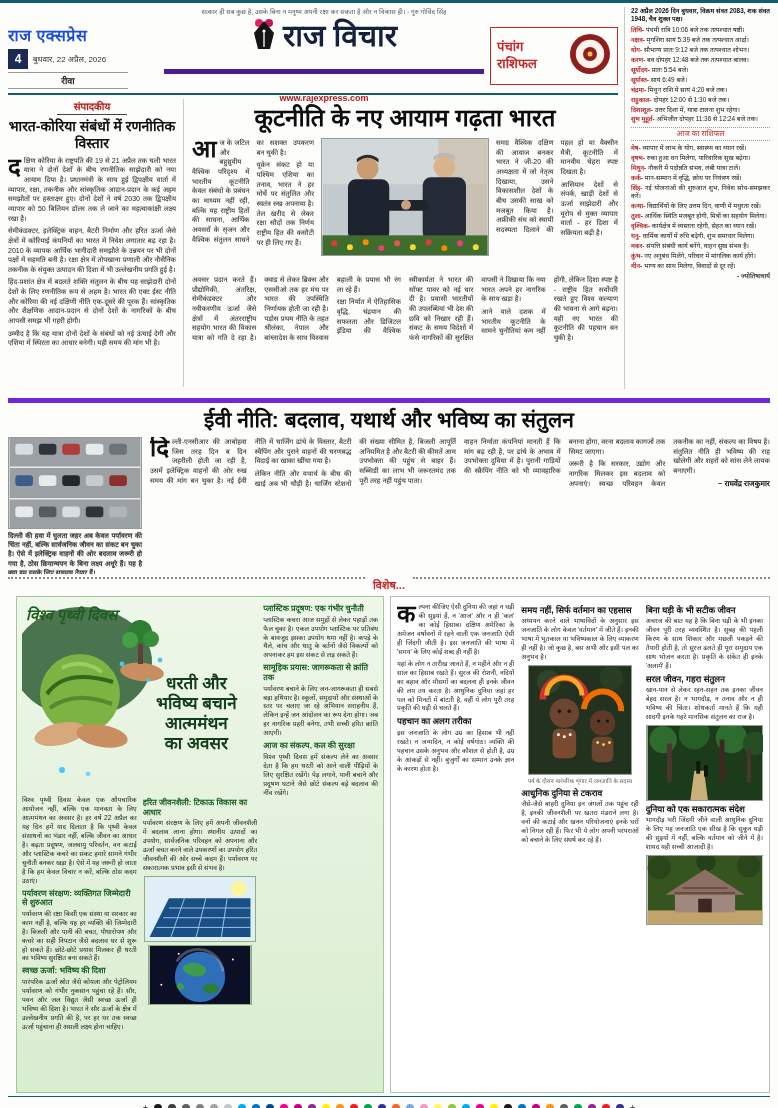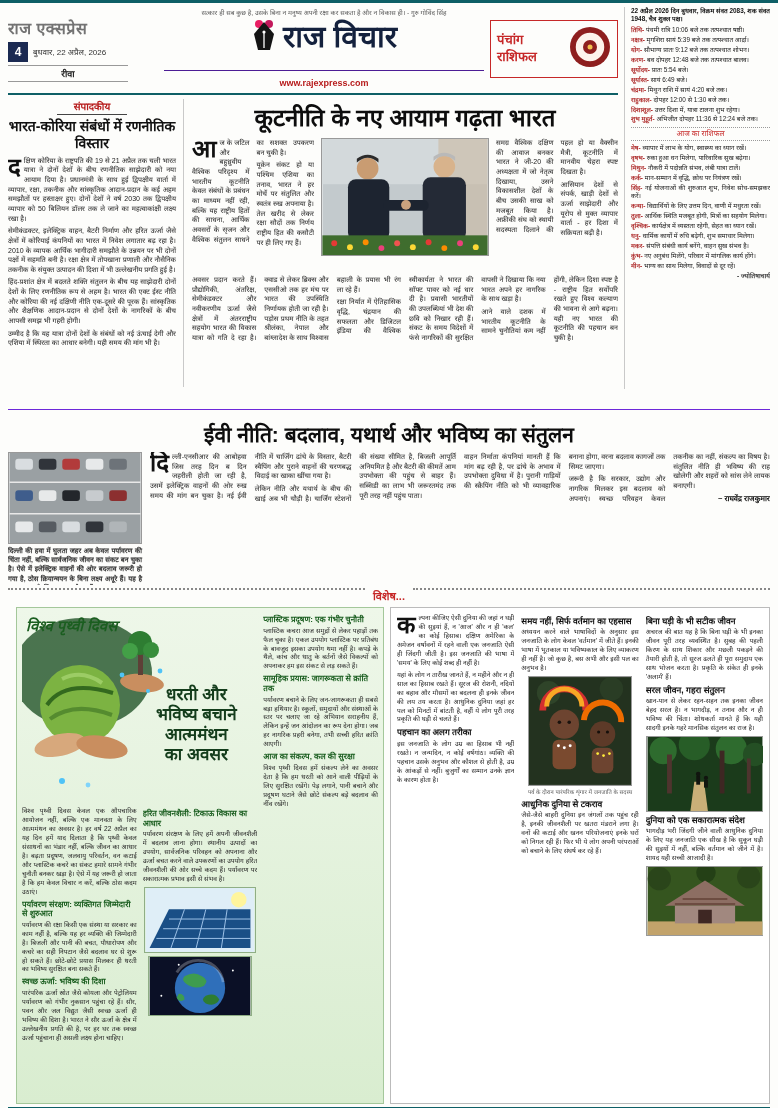--- a/index.html
+++ b/index.html
@@ -6,30 +6,30 @@
   html,body { background:#e8e8e4; }
   body { font-family: "Liberation Sans", sans-serif; color:#222; }
   .page { width:778px; height:1108px; background:#fdfdfb; margin:0 auto; padding:4px 8px 0; overflow:hidden; border-top:3px solid #0e5f66; position:relative; }
 
   
   .upper { display:grid; grid-template-columns: 1fr 146px; gap:6px; height:382px; overflow:hidden; }
   .upper-left { overflow:hidden; }
 
   
   .masthead { display:grid; grid-template-columns:150px 1fr 128px; gap:6px; height:84px; align-items:center; }
-  .brand { color:#737373; font-weight:bold; font-size:16px; letter-spacing:.5px; }
+  .brand { color:#1d4ed8; font-weight:bold; font-size:16px; letter-spacing:.5px; }
   .mast-meta { display:flex; align-items:center; gap:5px; margin:3px 0; }
   .page-badge { background:#1b2a52; color:#fff; width:20px; height:20px; display:flex; align-items:center; justify-content:center; font-weight:bold; font-size:12px; }
   .mast-date { font-size:8px; color:#333; }
   .city-box { font-size:9px; font-weight:bold; text-align:center; border-top:1px solid #999; border-bottom:1px solid #999; padding:1px 0; width:120px; }
   .mast-center { text-align:center; }
   .tagline { font-size:6.6px; color:#555; white-space:nowrap; overflow:hidden; }
   .title-row { display:flex; align-items:center; justify-content:center; gap:6px; margin:1px 0; }
   .paper-title { font-size:30px; font-weight:bold; color:#14213d; line-height:1; }
-  .site-row { border-top:1px solid #4c1d95; margin-top:14px; padding-top:1px; }
+  .site-row { border-top:5px solid #4c1d95; margin-top:14px; padding-top:13px; }
   .website { font-size:9px; font-weight:bold; color:#b71c1c; text-decoration:none; }
   .pr-box { border:1.5px solid #c62828; border-radius:0; display:flex; align-items:center; justify-content:space-between; padding:3px 6px; height:58px; }
   .pr-labels { color:#c62828; font-weight:bold; font-size:13px; line-height:1.3; }
   .header-rule { border:none; border-top:2px solid #0e5f66; margin:2px 0 4px; }
 
   
   .top-articles { display:grid; grid-template-columns:176px 1fr; gap:8px; height:288px; overflow:hidden; }
   .editorial { border-right:1px solid #c9c9c9; padding-right:7px; overflow:hidden; }
   .kicker { text-align:center; font-size:10px; font-weight:bold; color:#b71c1c; border-bottom:1px solid #444; width:70px; margin:0 auto 3px; padding-bottom:1px; }
   .ed-head { font-size:14px; font-weight:bold; text-align:center; color:#111; line-height:1.2; margin-bottom:4px; }
@@ -48,21 +48,21 @@
 
   
   .panchang-col { border-left:1px solid #c9c9c9; padding-left:6px; font-size:6.4px; line-height:1.32; overflow:hidden; height:382px; }
   .pan-date { font-weight:bold; color:#111; text-align:justify; margin-bottom:2px; }
   .pan-entry { text-align:justify; margin-bottom:1.5px; }
   .pan-label { font-weight:bold; color:#b03030; }
   .rashi-head { text-align:center; font-weight:normal; color:#c62828; font-size:7.5px; border-top:1px dotted #999; border-bottom:1px dotted #999; margin:3px 0; padding:1px 0; }
   .pan-sign { text-align:right; font-weight:bold; color:#444; margin-top:2px; }
 
   
-  .ev-section { border-top:1px solid #6d28d9; margin-top:20px; padding-top:10px; height:176px; overflow:hidden; }
+  .ev-section { border-top:5px solid #6d28d9; margin-top:9px; padding-top:2px; height:176px; overflow:hidden; }
   .ev-head { font-size:21px; font-weight:bold; text-align:center; color:#0d0d0d; margin-bottom:4px; }
   .ev-row { display:flex; gap:8px; }
   .ev-photo-block { flex:0 0 134px; }
   .ev-photo-block svg { border:1px solid #999; display:block; }
   .ev-caption { font-size:6.8px; font-weight:bold; color:#333; text-align:justify; line-height:1.35; margin-top:2px; }
   .ev-body { flex:1; column-count:6; column-gap:8px; height:142px; overflow:hidden; }
 
   
   .special-divider { display:flex; align-items:flex-start; gap:8px; height:16px; margin:3px 0; }
   .special-divider .dots { flex:1; border-top:2px dotted #888; }

